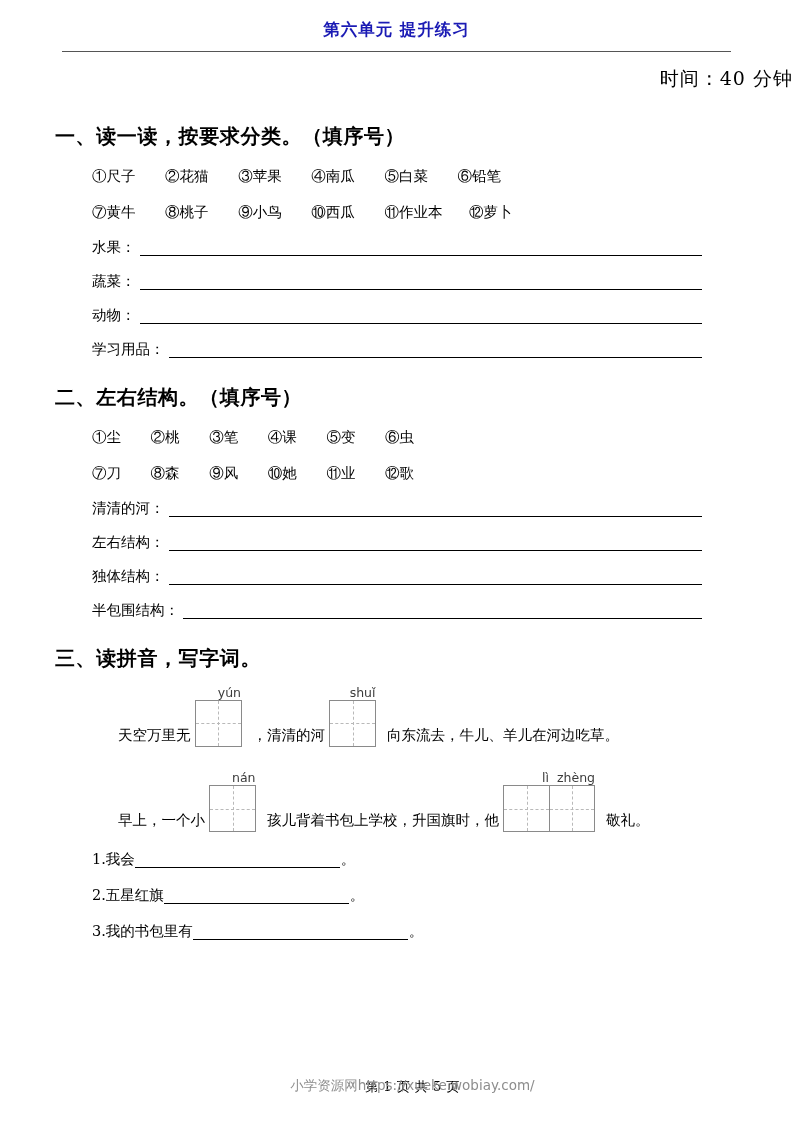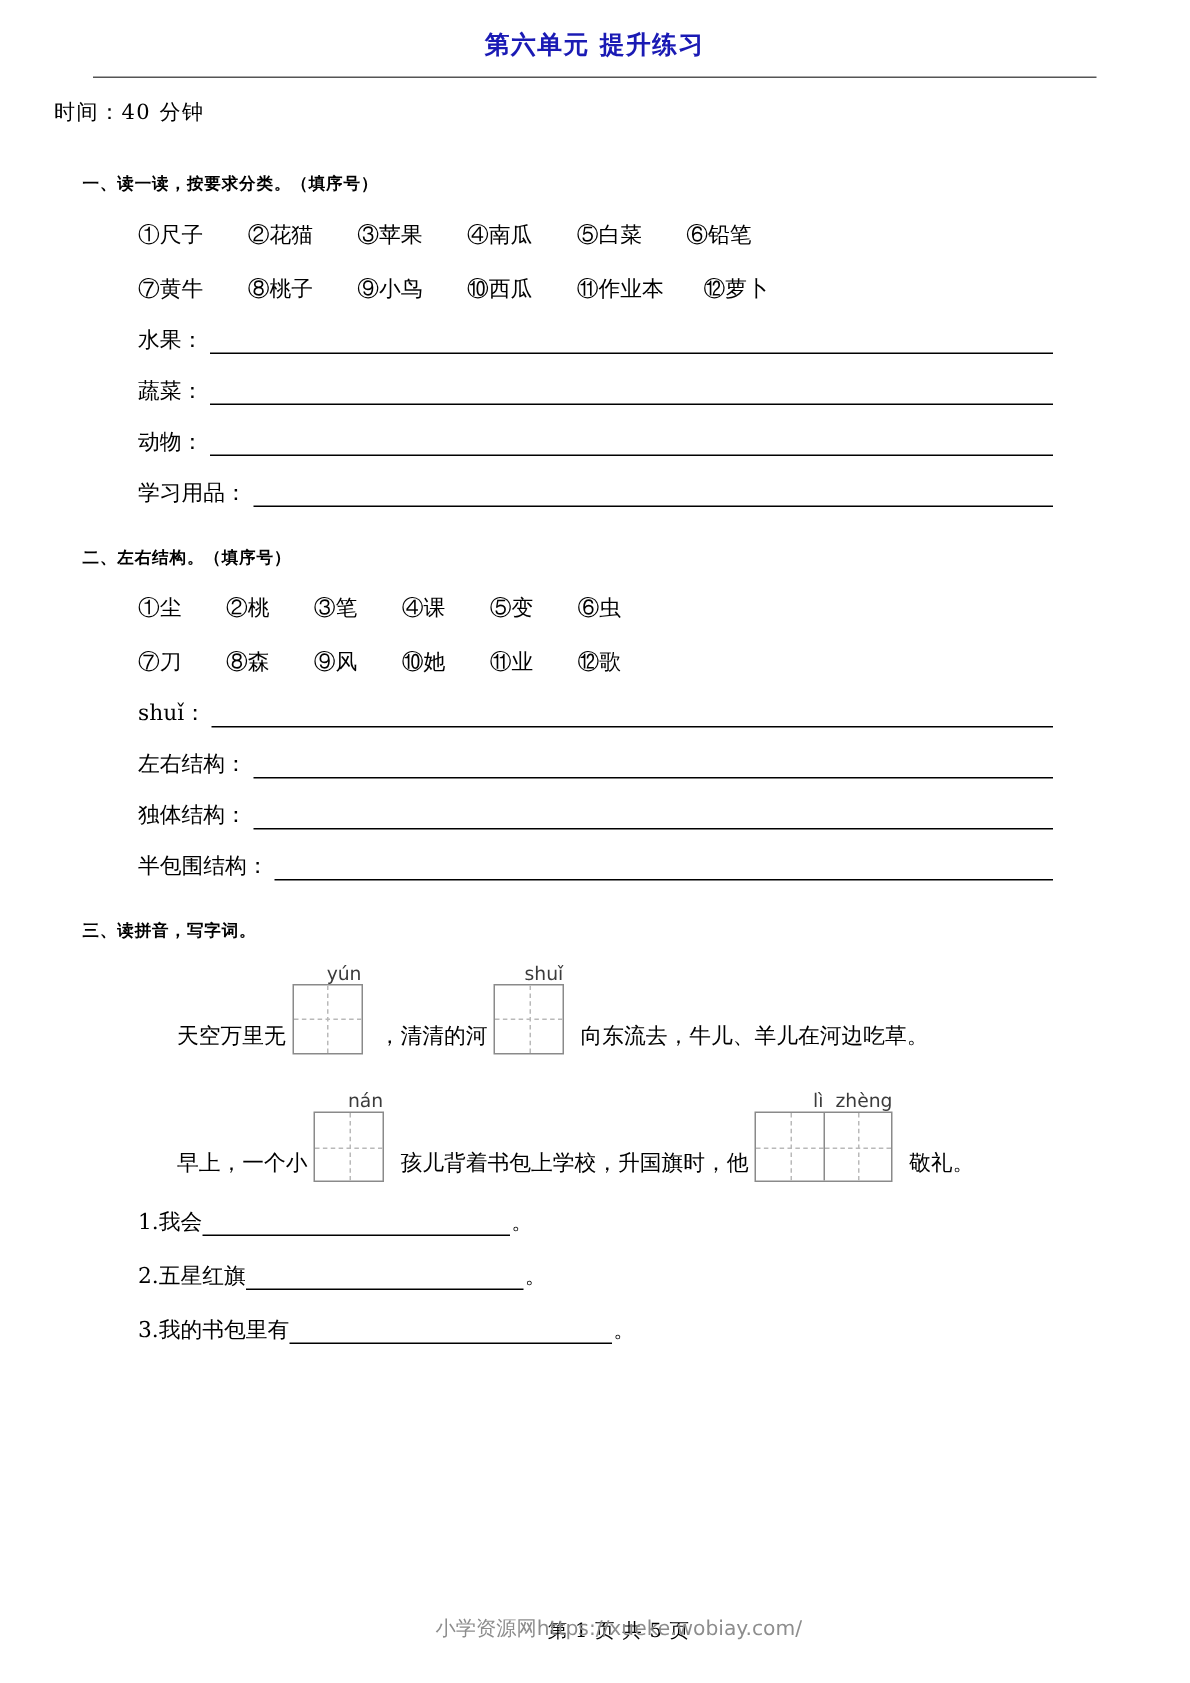--- a/index.html
+++ b/index.html
@@ -33,31 +33,31 @@
     letter-spacing: 1px;
     padding-top: 19px;
     font-family: "DejaVu Serif", "Liberation Serif", serif;
   }
   .header-rule {
     margin: 10px 62px 0 62px;
     border-top: 1px solid #555555;
     height: 0;
   }
   .time-line {
-    text-align: left;
-    font-size: 14px;
+    text-align: right;
+    font-size: 19px;
     margin-top: 14px;
     letter-spacing: 1px;
     margin-left: 36px;
   }
 
   
   .section-title {
     font-weight: bold;
-    font-size: 11px;
+    font-size: 20px;
     margin: 26px 0 0 55px;
     letter-spacing: 0.6px;
   }
   .sec-gap-1 { margin-top: 31px; }
 
   .opt-row {
     margin: 17px 0 0 92px;
     font-size: 14.5px;
     white-space: nowrap;
   }
@@ -249,21 +249,21 @@
   <div class="opt-row">
     <span class="opt opt-gap-b">⑦刀</span>
     <span class="opt opt-gap-b">⑧森</span>
     <span class="opt opt-gap-b">⑨风</span>
     <span class="opt opt-gap-b">⑩她</span>
     <span class="opt opt-gap-b">⑪业</span>
     <span class="opt">⑫歌</span>
   </div>
 
   <div class="fill-row">
-    <span class="fill-label">shuǐ：</span>
+    <span class="fill-label">清清的河：</span>
     <span class="fill-rule"></span>
   </div>
   <div class="fill-row">
     <span class="fill-label">左右结构：</span>
     <span class="fill-rule"></span>
   </div>
   <div class="fill-row">
     <span class="fill-label">独体结构：</span>
     <span class="fill-rule"></span>
   </div>

